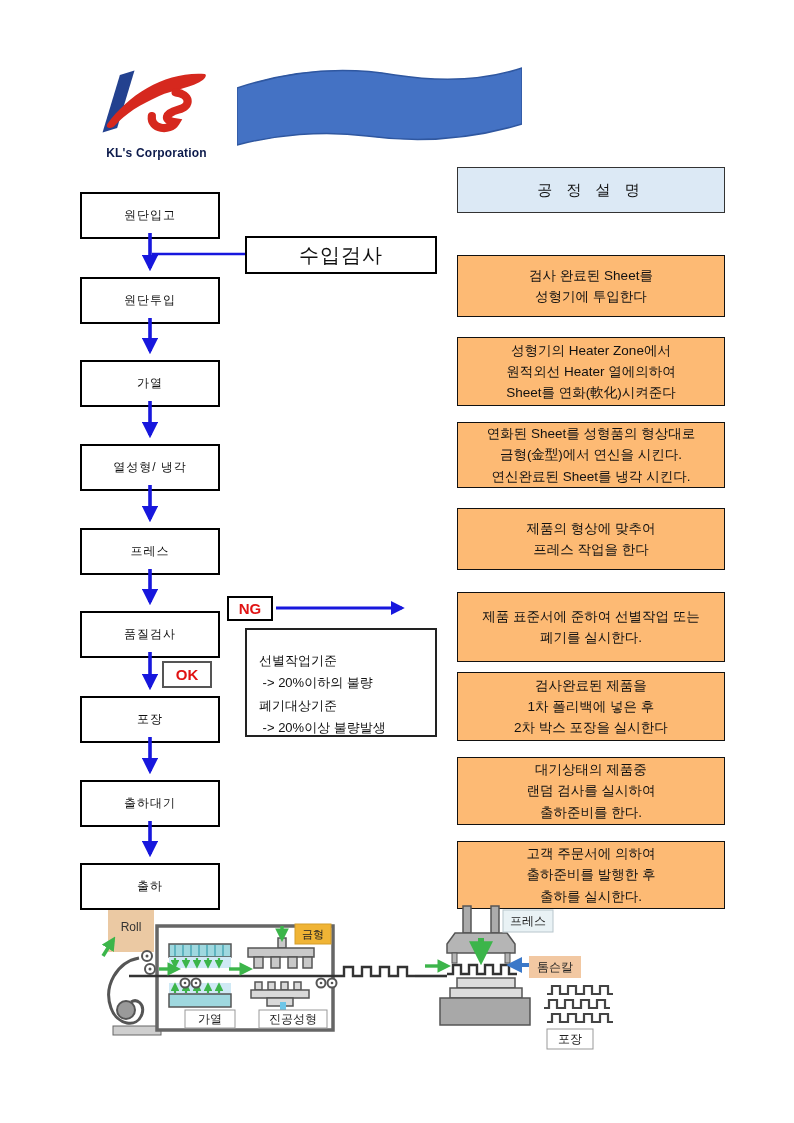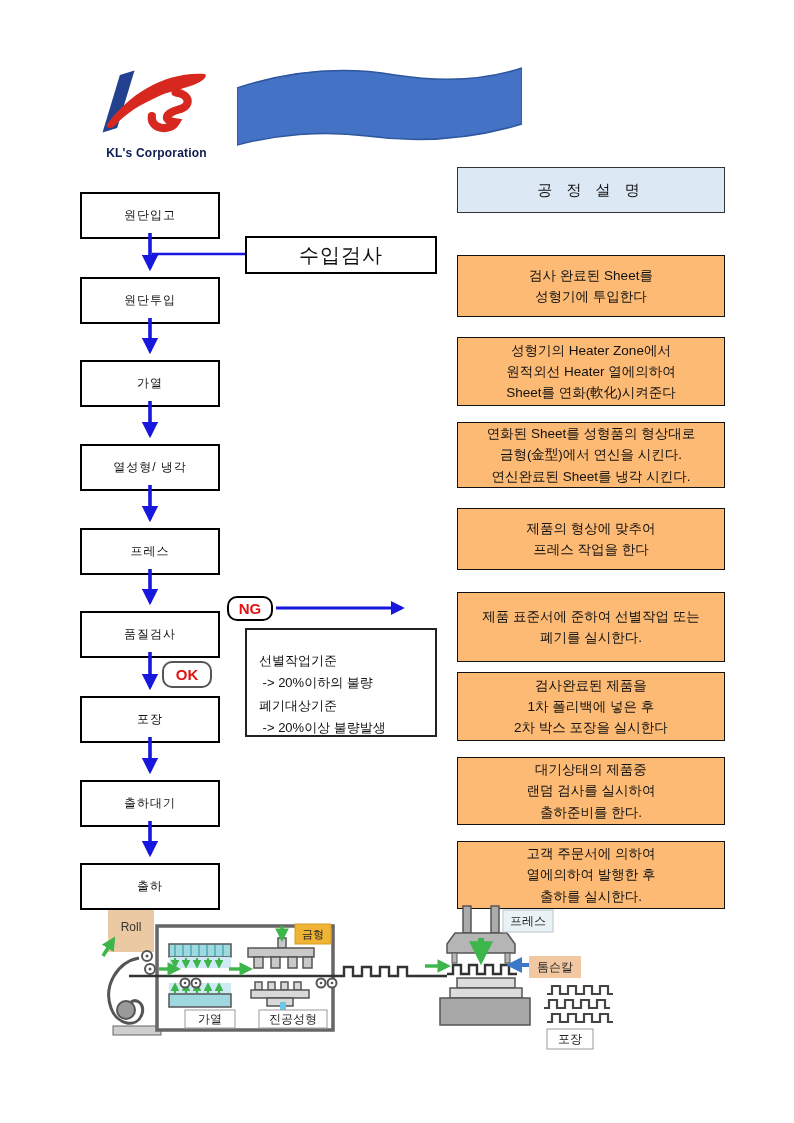--- a/index.html
+++ b/index.html
@@ -20,21 +20,21 @@
   .flow-box { position:absolute; left:80px; width:140px; height:47px; background:#fff;
               border:2px solid #000; display:flex; align-items:center; justify-content:center;
               font-size:12px; letter-spacing:1px; }
   .side-box { position:absolute; left:245px; width:192px; background:#fff; border:2px solid #000; }
   .import-box { top:236px; height:38px; display:flex; align-items:center; justify-content:center;
                 font-size:20px; letter-spacing:1px; }
   .criteria-box { top:628px; height:109px; padding:20px 12px; font-size:13px; line-height:1.72;
                   border-color:#222; }
   .criteria-box div { white-space:pre; }
   .tag-box { position:absolute; background:#fff; display:flex; align-items:center; justify-content:center;
-             font-weight:bold; color:#e01212; font-size:15px;border-radius:10px; }
+             font-weight:bold; color:#e01212; font-size:15px; }
   .ng-box { left:227px; top:596px; width:46px; height:25px; border:2px solid #000; }
   .ok-box { left:162px; top:661px; width:50px; height:27px; border:2px solid #555; }
 
   
   .panel-header { position:absolute; left:457px; top:167px; width:268px; height:46px;
                   background:#dce9f5; border:1.6px solid #333; display:flex; align-items:center;
                   justify-content:center; font-size:15px; letter-spacing:5px; }
   .desc-box { position:absolute; left:457px; width:268px; background:#fdba74; border:1.6px solid #111;
               display:flex; flex-direction:column; align-items:center; justify-content:center;
               font-size:13.5px; line-height:1.58; text-align:center; }
@@ -112,21 +112,21 @@
     <div>1차 폴리백에 넣은 후</div>
     <div>2차 박스 포장을 실시한다</div>
   </div>
   <div class="desc-box" style="top:757px;height:68px">
     <div>대기상태의 제품중</div>
     <div>랜덤 검사를 실시하여</div>
     <div>출하준비를 한다.</div>
   </div>
   <div class="desc-box" style="top:841px;height:68px">
     <div>고객 주문서에 의하여</div>
-    <div>열에의하여 발행한 후</div>
+    <div>출하준비를 발행한 후</div>
     <div>출하를 실시한다.</div>
   </div>
 
   <svg class="overlay">
     <defs>
       <marker id="ah" viewBox="0 0 10 10" refX="8" refY="5" markerWidth="4.6" markerHeight="4.6" orient="auto">
         <path d="M0,0 L10,5 L0,10 Z" fill="#1717dd"></path>
       </marker>
     </defs>
     <g stroke="#1717dd" stroke-width="3.6" fill="none">

